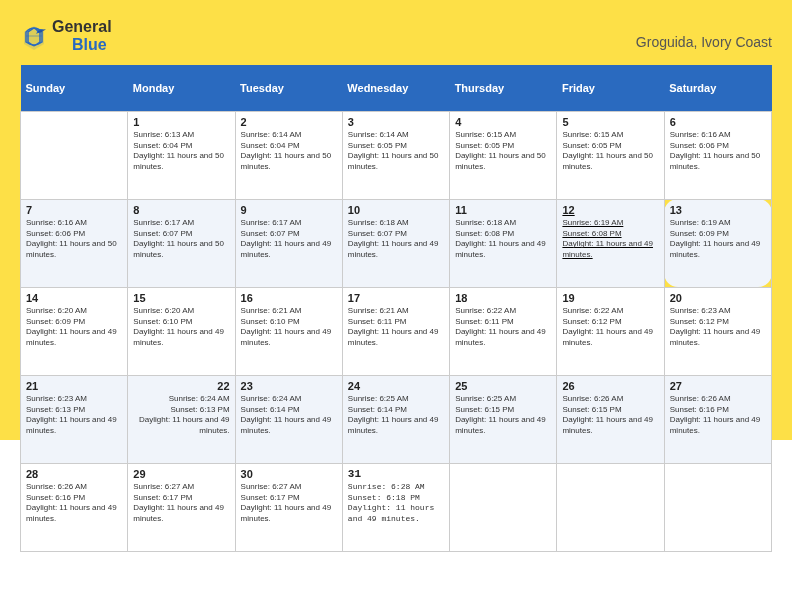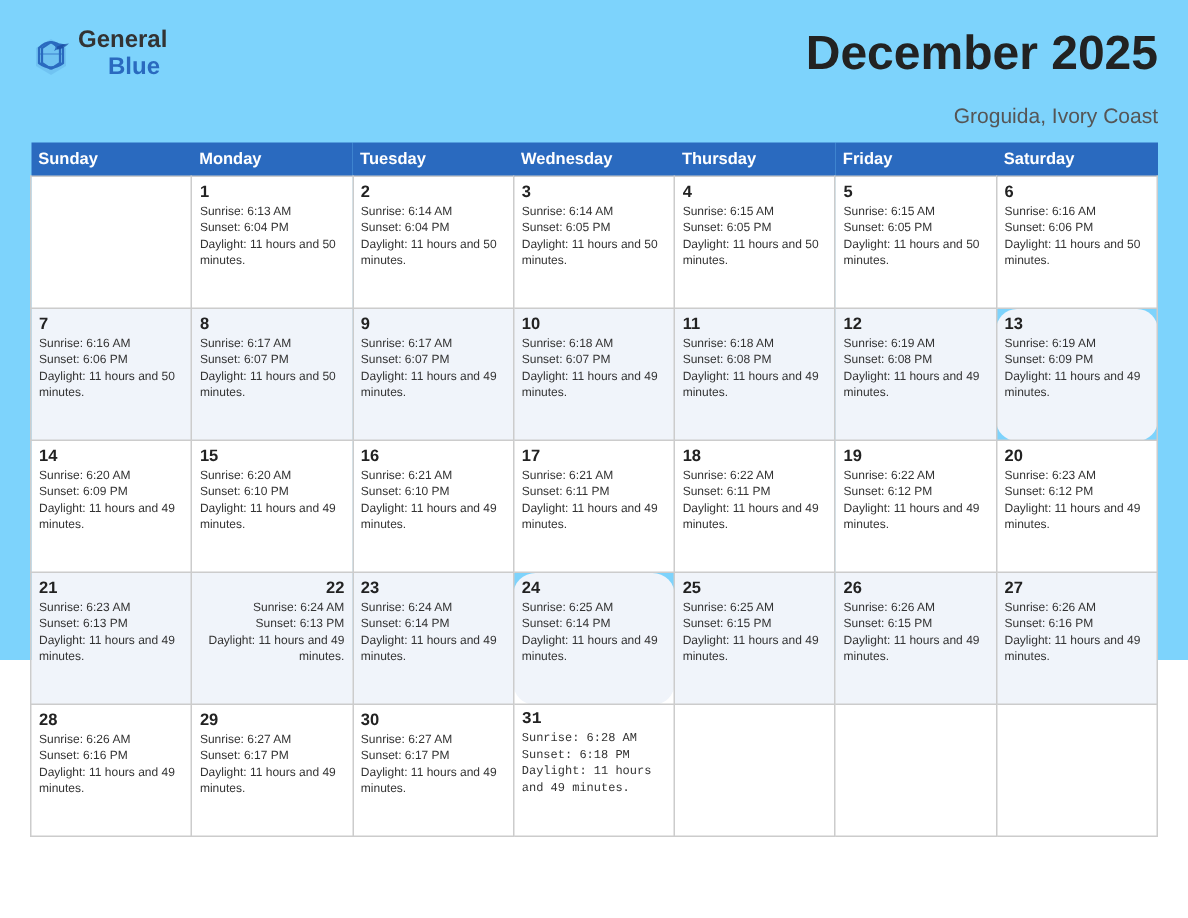--- a/index.html
+++ b/index.html
@@ -7,21 +7,21 @@
       font-family: Arial, sans-serif;
       background: #fff;
       width: 792px;
       height: 612px;
       overflow: hidden;
     }
     .page {
       width: 792px;
       height: 440px;
       padding: 18px 20px 12px 20px;
-      background: #7dd3fc;
+      background: #fde047;
     }
     .header {
       display: flex;
       justify-content: space-between;
       align-items: flex-start;
       margin-bottom: 10px;
     }
     .logo {
       display: flex;
       align-items: center;
@@ -48,21 +48,21 @@
     .calendar {
       width: 100%;
       border-collapse: collapse;
       table-layout: fixed;
       font-size: 9px;
     }
     .calendar th {
       background: #2a6abf;
       color: #fff;
       text-align: left;
-      padding: 5px 5px;
+      padding: 17px 5px;
       font-size: 11px;
       font-weight: bold;
     }
     .calendar td {
       border: 1px solid #ccc;
       vertical-align: top;
       padding: 4px 5px;
       height: 88px;
       width: 113px;
     }
@@ -102,21 +102,20 @@
         <path d="M18 9 Q22 7 26 7 Q22 11 18 11Z" fill="#1a4a9f" opacity="0.7"></path>
       </svg>
       <div>
         <div style="font-size:16px;font-weight:bold;color:#333;line-height:1.15;">
           <span>General</span><br>
           <span style="color:#2a6abf;margin-left:20px;">Blue</span>
         </div>
       </div>
     </div>
     <div class="title-block">
-      <div class="month-title">December 2025</div>
       <div class="location">Groguida, Ivory Coast</div>
     </div>
   </div>
 
   <table class="calendar">
     <thead>
       <tr>
       <th>Sunday</th>
           <th>Monday</th>
           <th>Tuesday</th>
@@ -168,21 +167,21 @@
             <div class="day-info">Sunrise: 6:17 AM<br>Sunset: 6:07 PM<br>Daylight: 11 hours and 49 minutes.</div>
           </td>
           <td style="background: rgb(240, 244, 250);">
             <div class="day-number">10</div>
             <div class="day-info">Sunrise: 6:18 AM<br>Sunset: 6:07 PM<br>Daylight: 11 hours and 49 minutes.</div>
           </td>
           <td style="background: rgb(240, 244, 250);">
             <div class="day-number">11</div>
             <div class="day-info">Sunrise: 6:18 AM<br>Sunset: 6:08 PM<br>Daylight: 11 hours and 49 minutes.</div>
           </td>
-          <td style="background: rgb(240, 244, 250);">
+          <td style="background: rgb(240, 244, 250); text-decoration: underline;">
             <div class="day-number">12</div>
             <div class="day-info">Sunrise: 6:19 AM<br>Sunset: 6:08 PM<br>Daylight: 11 hours and 49 minutes.</div>
           </td>
           <td style="background: rgb(240, 244, 250); border-radius: 14px;">
             <div class="day-number">13</div>
             <div class="day-info">Sunrise: 6:19 AM<br>Sunset: 6:09 PM<br>Daylight: 11 hours and 49 minutes.</div>
           </td>
         </tr>
         <tr>
           <td style="background: rgb(255, 255, 255);">
@@ -220,21 +219,21 @@
             <div class="day-info">Sunrise: 6:23 AM<br>Sunset: 6:13 PM<br>Daylight: 11 hours and 49 minutes.</div>
           </td>
           <td style="background: rgb(240, 244, 250); text-align: right;">
             <div class="day-number">22</div>
             <div class="day-info">Sunrise: 6:24 AM<br>Sunset: 6:13 PM<br>Daylight: 11 hours and 49 minutes.</div>
           </td>
           <td style="background: rgb(240, 244, 250);">
             <div class="day-number">23</div>
             <div class="day-info">Sunrise: 6:24 AM<br>Sunset: 6:14 PM<br>Daylight: 11 hours and 49 minutes.</div>
           </td>
-          <td style="background: rgb(240, 244, 250); border-radius: 15px;">
+          <td style="background: rgb(240, 244, 250);">
             <div class="day-number">24</div>
             <div class="day-info">Sunrise: 6:25 AM<br>Sunset: 6:14 PM<br>Daylight: 11 hours and 49 minutes.</div>
           </td>
           <td style="background: rgb(240, 244, 250);">
             <div class="day-number">25</div>
             <div class="day-info">Sunrise: 6:25 AM<br>Sunset: 6:15 PM<br>Daylight: 11 hours and 49 minutes.</div>
           </td>
           <td style="background: rgb(240, 244, 250);">
             <div class="day-number">26</div>
             <div class="day-info">Sunrise: 6:26 AM<br>Sunset: 6:15 PM<br>Daylight: 11 hours and 49 minutes.</div>

